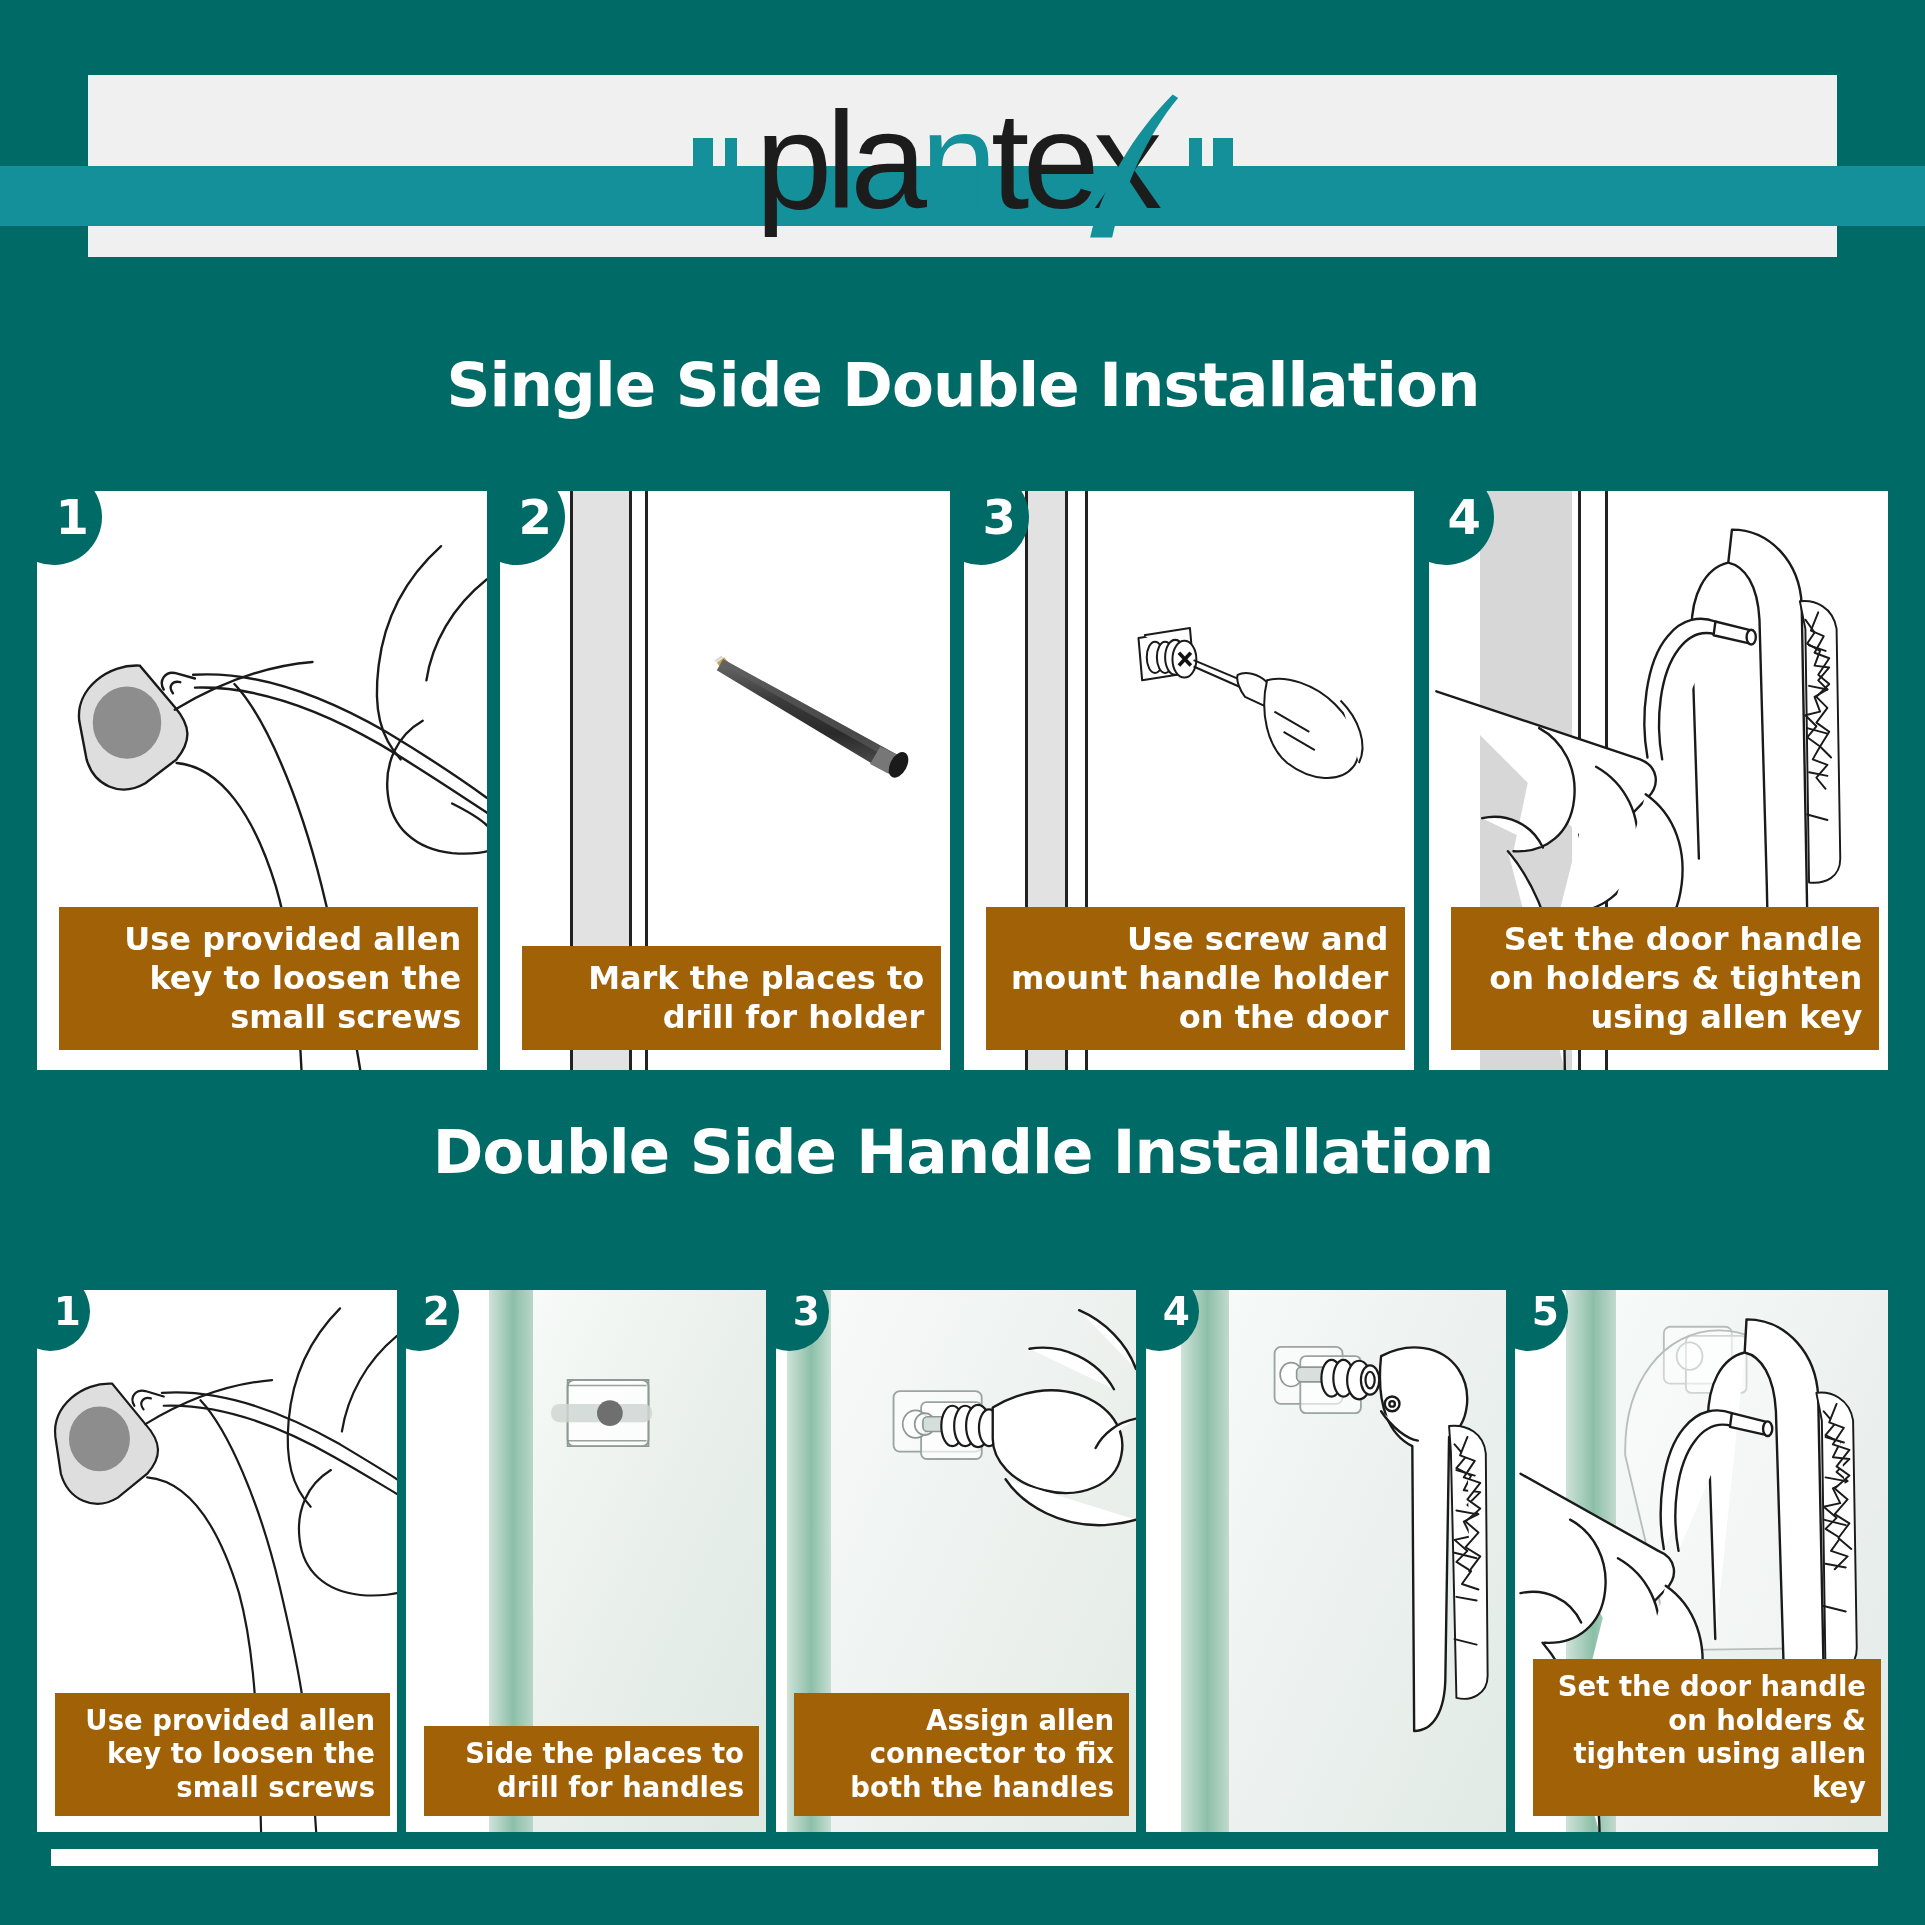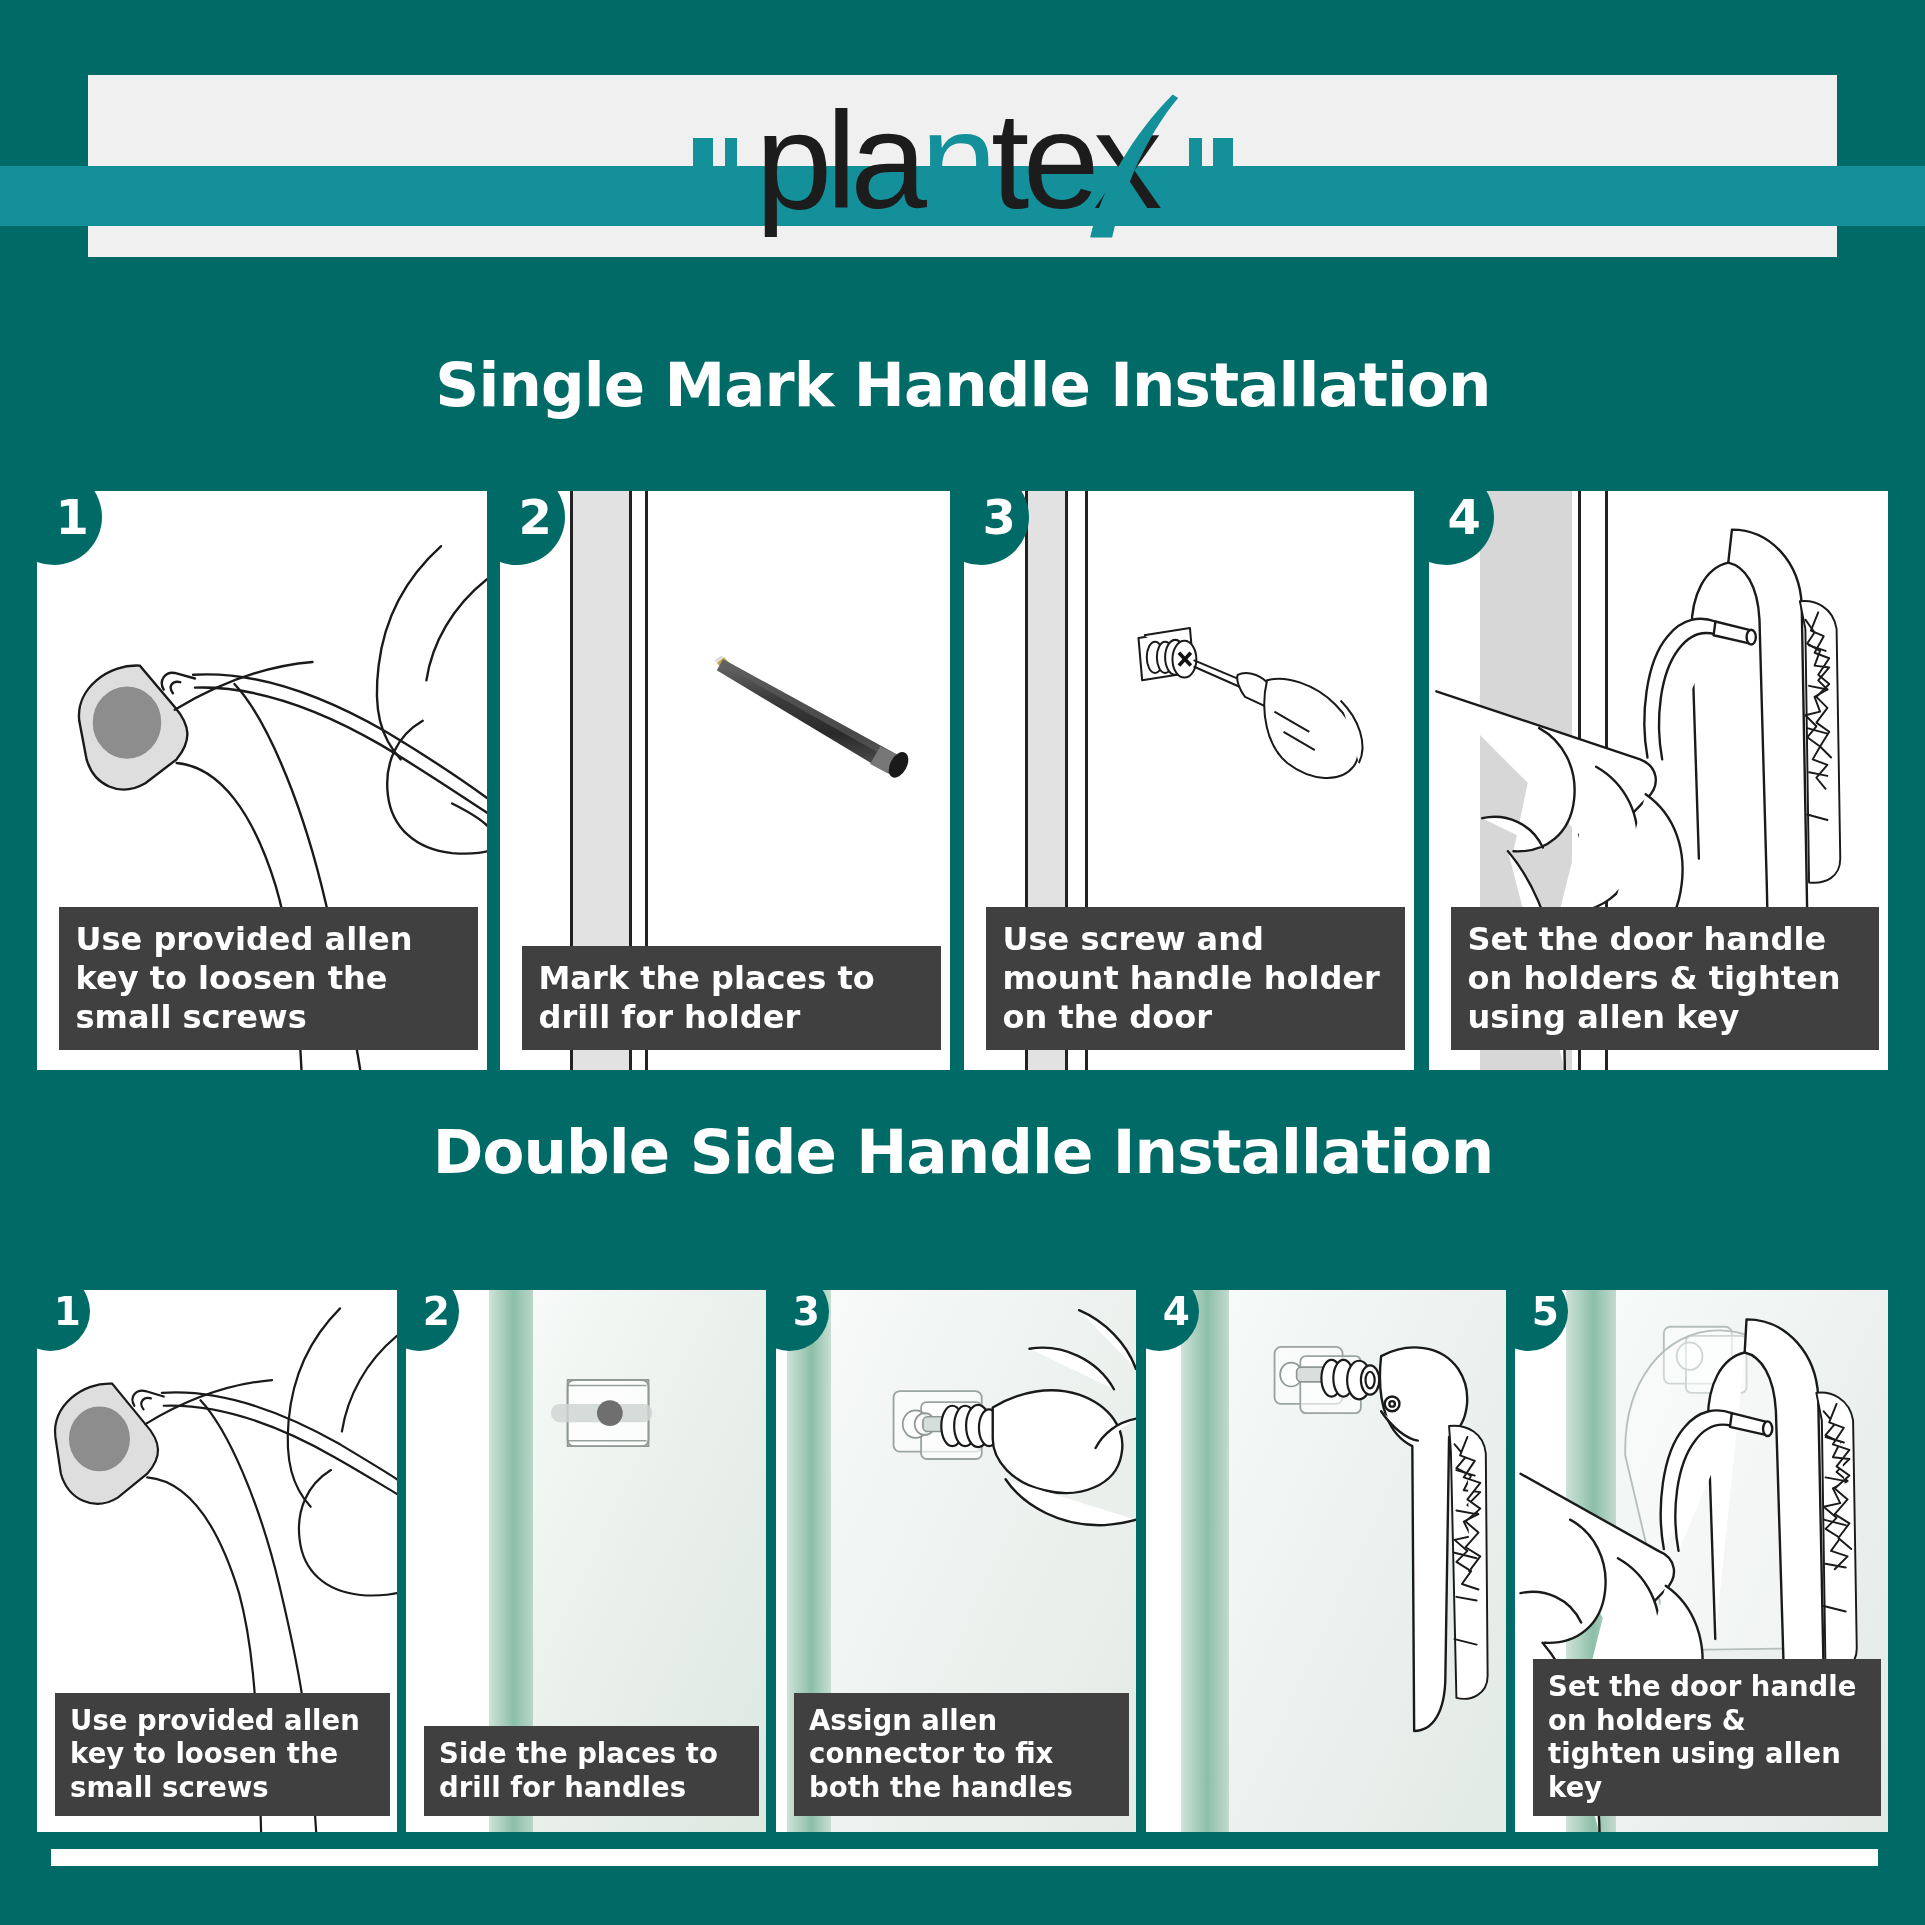--- a/index.html
+++ b/index.html
@@ -74,26 +74,27 @@
     background:#006A66;
     color:#FFFFFF;
     font-family:"DejaVu Sans", sans-serif;
     font-size:48px;font-weight:bold;
     display:flex;align-items:center;justify-content:flex-end;
     padding-right:13px;box-sizing:border-box;
     z-index:20;
   }
   .caption{
     position:absolute;
-    background:#404040;
+    background:#a16207;
     color:#FFFFFF;
     font-family:"DejaVu Sans", sans-serif;
     font-weight:bold;
     box-sizing:border-box;
     z-index:15;
+    text-align:right;
   }
 
   
   .row1 .caption{
     left:22px;right:9.2px;bottom:20px;
     padding:13px 16.5px 13px 16.5px;
     font-size:32px;line-height:1.22;
   }
   
   .row2 .caption{
@@ -130,21 +131,21 @@
         <svg class="swoosh" viewBox="0 0 120 170">
           <path d="M112 8 C 70 50, 34 110, 22 164 L 46 164 C 58 112, 84 52, 118 12 Z" fill="#139099"></path>
         </svg>
       </div>
       <div class="tick-right"></div>
       <div class="tick-right2"></div>
     </div>
   </div>
 </div>
 
-<div class="section-title" id="title-single">Single Mark Handle Installation</div>
+<div class="section-title" id="title-single">Single Side Double Installation</div>
 
 <div class="panel row1" style="left:37px;top:491px;width:450px;height:579px;">
   <div class="panel-art">
     <svg class="art" viewBox="0 0 490 630" preserveAspectRatio="none">
       <g stroke="#1a1a1a" stroke-width="2.6" fill="none" stroke-linecap="round">
 
         <path d="M46 250 C 42 215, 78 188, 112 190 L 150 235 C 168 256, 168 272, 152 292 L 118 318 C 90 334, 62 320, 54 292 Z" fill="#DEDEDE"></path>
         <ellipse cx="98" cy="252" rx="36" ry="38" fill="#8D8D8D" stroke="#8D8D8D"></ellipse>
 
         <path d="M150 238 C 200 208, 250 190, 300 186"></path>

